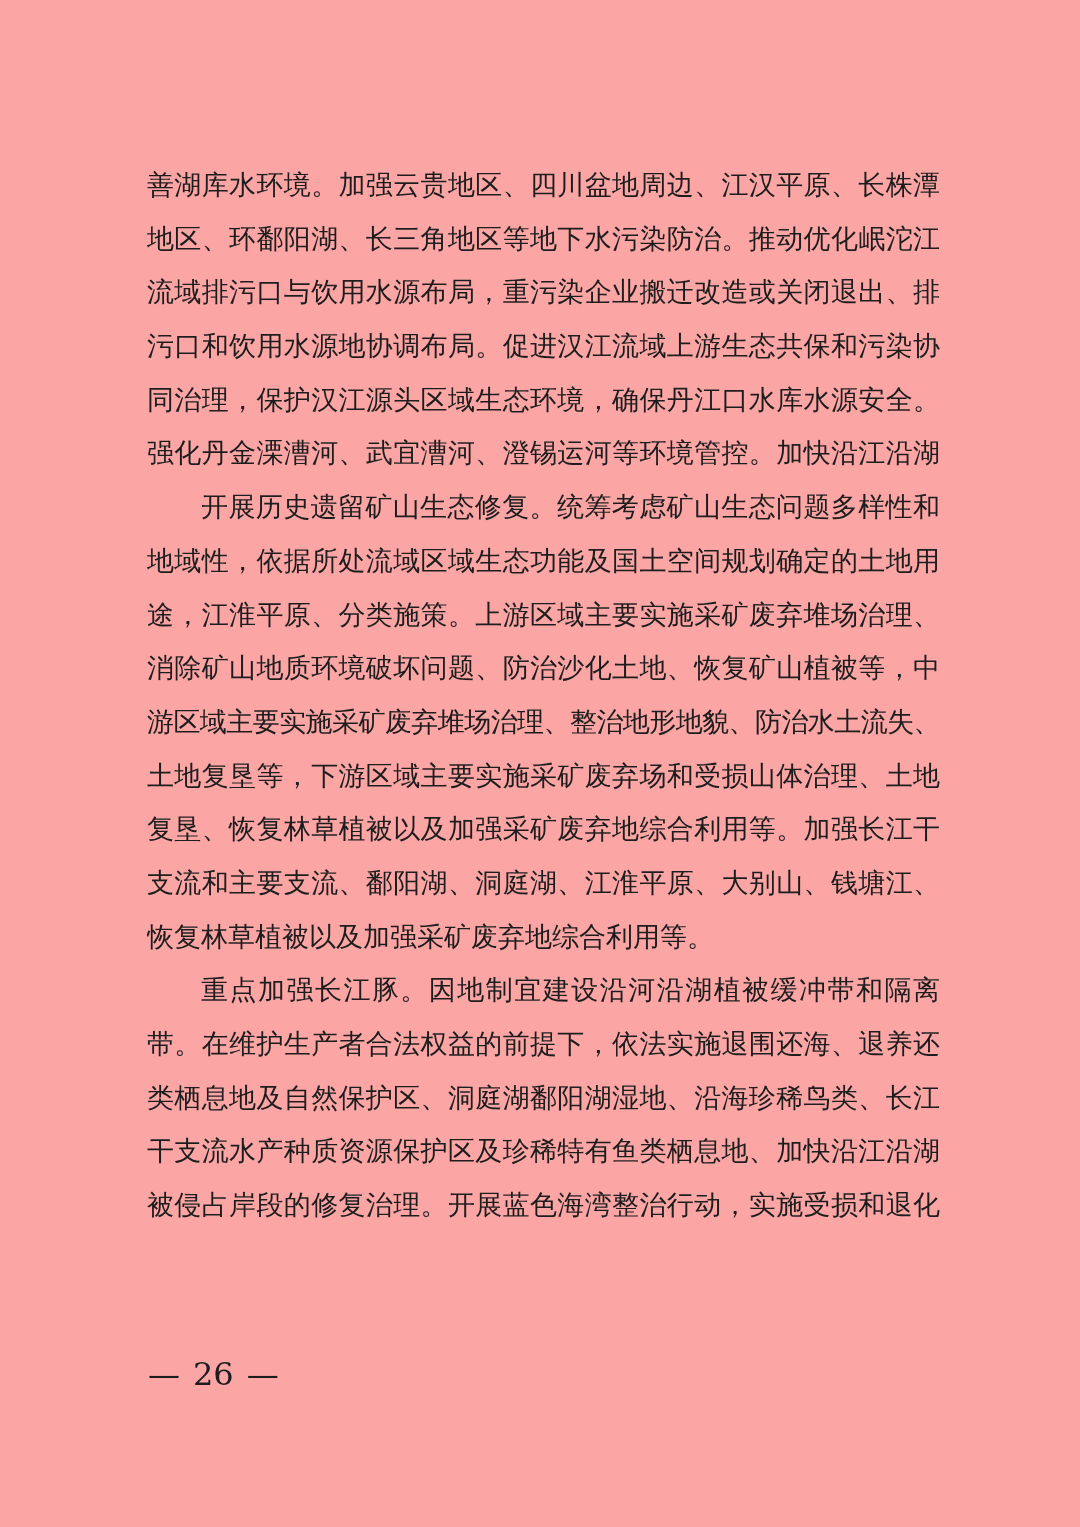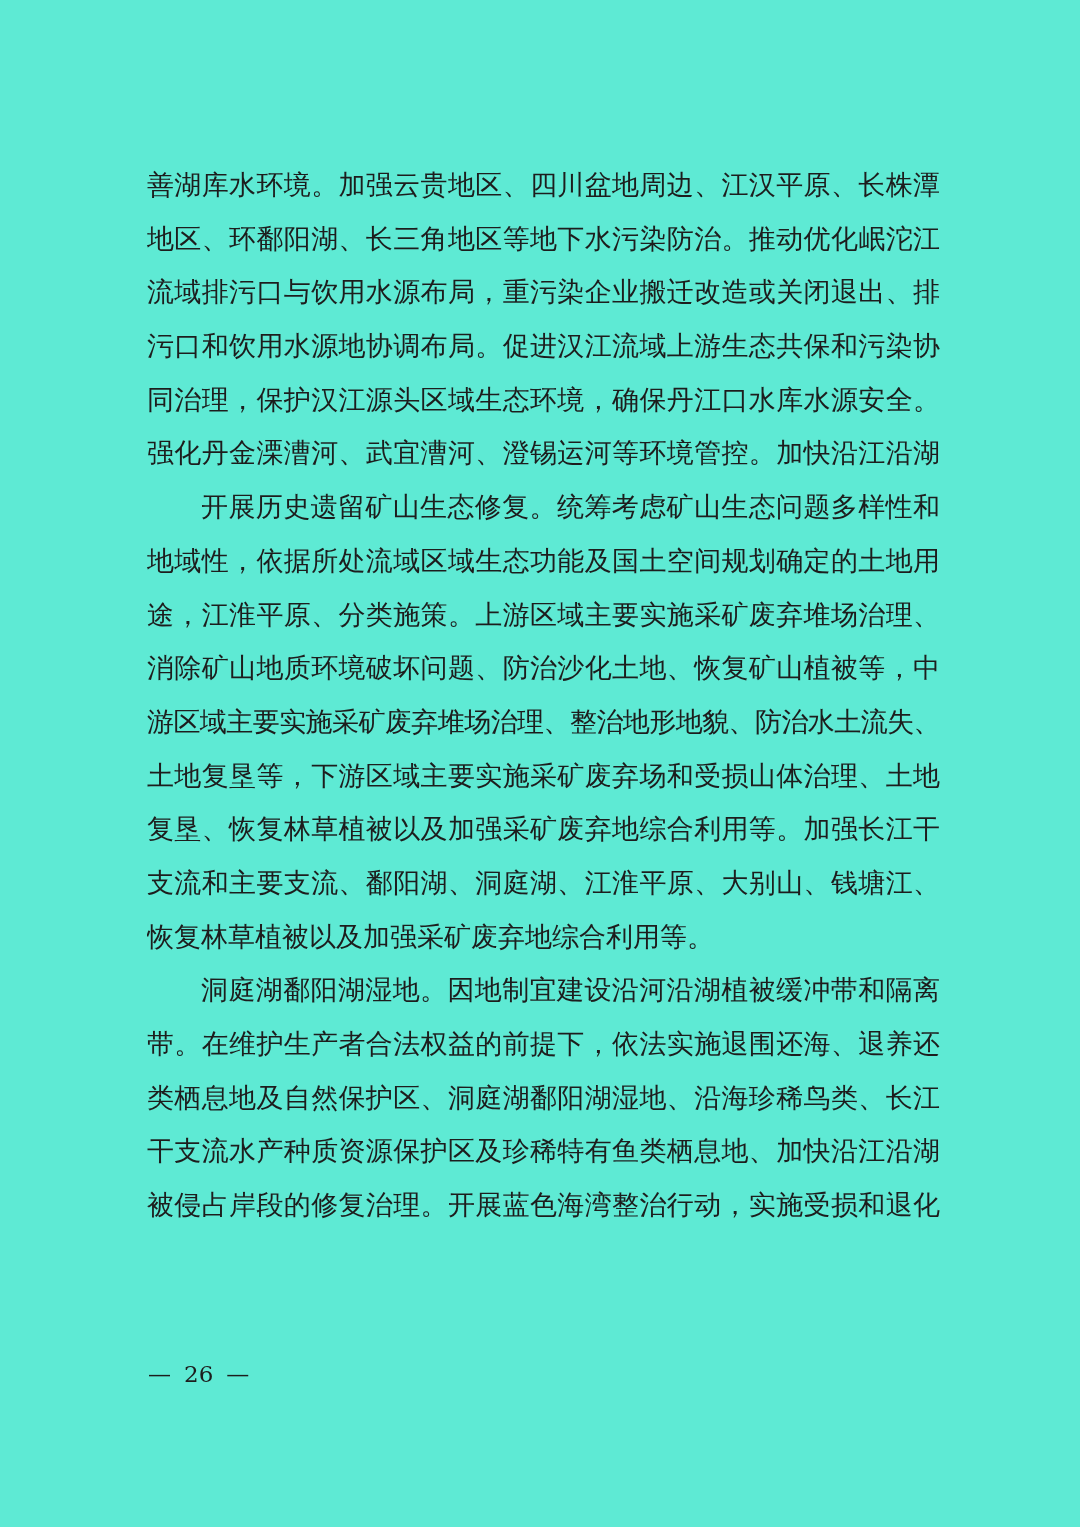--- a/index.html
+++ b/index.html
@@ -4,21 +4,21 @@
 <style>
   html, body {
     margin: 0;
     padding: 0;
     background: #ffffff;
   }
   .page {
     position: relative;
     width: 1080px;
     height: 1527px;
-    background: #5eead4;
+    background: #fca5a5;
     font-family: "DejaVu Serif", "Liberation Serif", serif;
     color: #1d1d1d;
     overflow: hidden;
   }
   .body {
     position: absolute;
     left: 147px;
     top: 158px;
     width: 793px;
   }
@@ -42,21 +42,21 @@
   .line.tight {
     letter-spacing: -0.6px;
   }
   .lead {
     font-weight: 400;
   }
   .footer {
     position: absolute;
     left: 148px;
     top: 1356px;
-    font-size: 23px;
+    font-size: 32px;
     line-height: 36px;
     color: #1d1d1d;
     white-space: nowrap;
   }
   .footer .num {
     margin: 0 13px;
   }
 </style>
 </head>
 <body>
@@ -71,20 +71,20 @@
       <p class="line"><span class="line-text">强化丹金溧漕河、武宜漕河、澄锡运河等环境管控。加快沿江沿湖</span></p>
       <p class="line indent"><b class="lead">开展历史遗留矿山生态修复。</b><span class="line-text">统筹考虑矿山生态问题多样性和</span></p>
       <p class="line"><span class="line-text">地域性，依据所处流域区域生态功能及国土空间规划确定的土地用</span></p>
       <p class="line"><span class="line-text">途，江淮平原、分类施策。上游区域主要实施采矿废弃堆场治理、</span></p>
       <p class="line"><span class="line-text">消除矿山地质环境破坏问题、防治沙化土地、恢复矿山植被等，中</span></p>
       <p class="line tight"><span class="line-text">游区域主要实施采矿废弃堆场治理、整治地形地貌、防治水土流失、</span></p>
       <p class="line"><span class="line-text">土地复垦等，下游区域主要实施采矿废弃场和受损山体治理、土地</span></p>
       <p class="line"><span class="line-text">复垦、恢复林草植被以及加强采矿废弃地综合利用等。加强长江干</span></p>
       <p class="line"><span class="line-text">支流和主要支流、鄱阳湖、洞庭湖、江淮平原、大别山、钱塘江、</span></p>
       <p class="line para-end"><span class="line-text">恢复林草植被以及加强采矿废弃地综合利用等。</span></p>
-      <p class="line indent"><b class="lead">洞庭湖鄱阳湖湿地。</b><span class="line-text">因地制宜建设沿河沿湖植被缓冲带和隔离</span></p>
+      <p class="line indent"><b class="lead">重点加强长江豚。</b><span class="line-text">因地制宜建设沿河沿湖植被缓冲带和隔离</span></p>
       <p class="line"><span class="line-text">带。在维护生产者合法权益的前提下，依法实施退围还海、退养还</span></p>
       <p class="line"><span class="line-text">类栖息地及自然保护区、洞庭湖鄱阳湖湿地、沿海珍稀鸟类、长江</span></p>
       <p class="line"><span class="line-text">干支流水产种质资源保护区及珍稀特有鱼类栖息地、加快沿江沿湖</span></p>
       <p class="line"><span class="line-text">被侵占岸段的修复治理。开展蓝色海湾整治行动，实施受损和退化</span></p>
     </main>
   <footer class="footer"><span>—</span><span class="num">26</span><span>—</span></footer>
 </div>
 
 </body></html>

